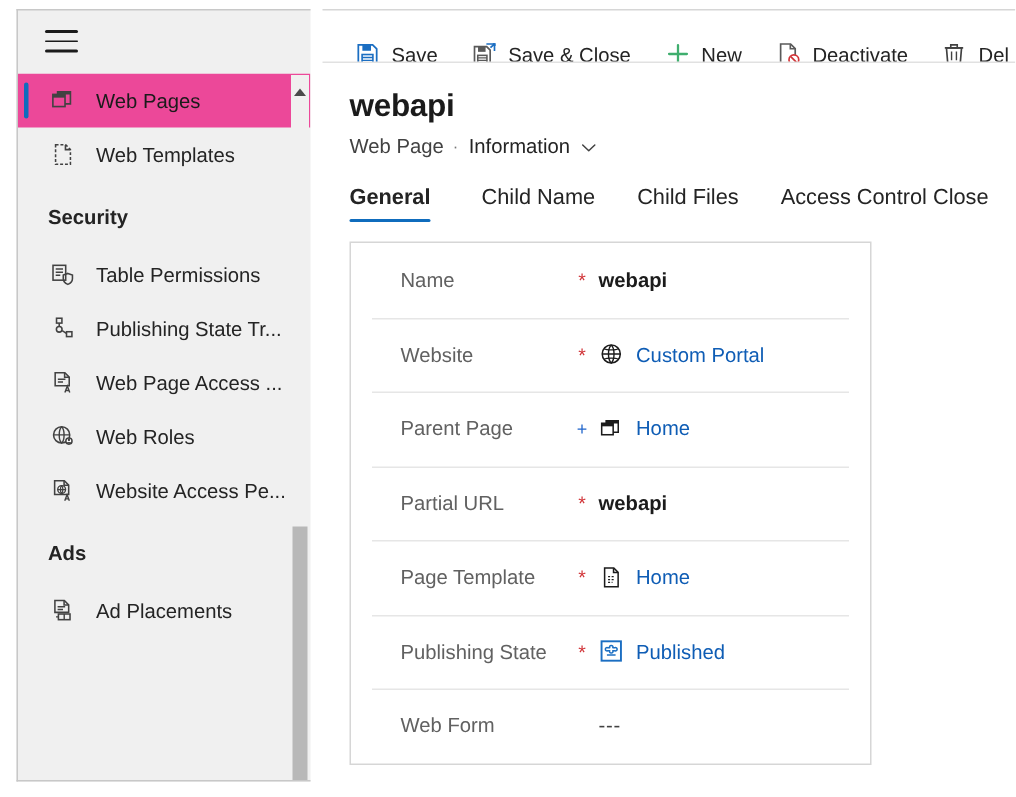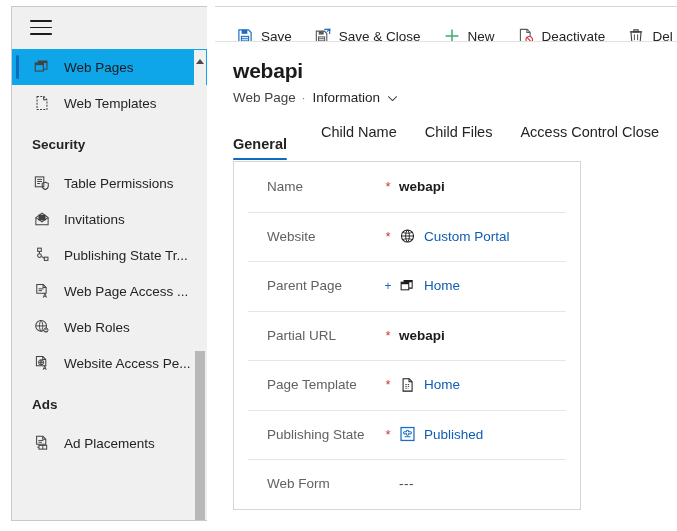--- a/index.html
+++ b/index.html
@@ -73,21 +73,21 @@
     position: relative;
     height: 36px;
     display: flex;
     align-items: center;
     padding-left: 20px;
     box-sizing: border-box;
     cursor: pointer;
     color: #242424;
   }
   .nav-item.selected {
-    background: #0ea5e9;
+    background: #ec4899;
     font-weight: 600;
   }
   .nav-item.selected::before {
     content: "";
     position: absolute;
     left: 4px;
     top: 6px;
     bottom: 6px;
     width: 3px;
     background: #0f6cbd;
@@ -261,21 +261,21 @@
     white-space: nowrap;
   }
   .tab {
     position: relative;
     font-size: 14.5px;
     color: #242424;
     padding: 3px 14px 10px 14px;
     cursor: pointer;
     flex: 0 0 auto;
   }
-  .tab:first-child { padding-left: 0; margin-right: 6px; margin-top: 12px; }
+  .tab:first-child { padding-left: 0; margin-right: 6px; }
   .tab.active { font-weight: 700; }
   .tab.active::after {
     content: "";
     position: absolute;
     left: 0;
     right: 14px;
     bottom: 2px;
     height: 2.5px;
     background: #0f6cbd;
     border-radius: 2px;
@@ -393,30 +393,20 @@
         <div class="nav-group">Security</div>
         <div class="nav-item">
           <span class="nav-ico">
             <svg width="18" height="18" viewBox="0 0 20 20" aria-hidden="true">
               <rect x="2.6" y="3.2" width="9.4" height="11" fill="none" stroke="#424242" stroke-width="1.15"></rect>
               <path d="M4.6 6 H10 M4.6 8.3 H10 M4.6 10.6 H8" stroke="#424242" stroke-width="1.1"></path>
               <path d="M13.6 9.2 L17 10.4 V13.2 C17 15.3 15.4 16.6 13.6 17.3 C11.8 16.6 10.2 15.3 10.2 13.2 V10.4 Z" fill="none" stroke="#424242" stroke-width="1.15"></path>
             </svg>
           </span>
           <span class="nav-label">Table  Permissions</span>
-        </div>
-        <div class="nav-item">
-          <span class="nav-ico">
-            <svg width="18" height="18" viewBox="0 0 20 20" aria-hidden="true">
-              <path d="M3.2 8.4 L10 3.4 L16.8 8.4 V16.4 H3.2 Z" fill="none" stroke="#424242" stroke-width="1.15"></path>
-              <rect x="6" y="5.2" width="8" height="6.4" fill="#424242"></rect>
-              <path d="M3.2 8.4 L10 13.2 L16.8 8.4" fill="none" stroke="#424242" stroke-width="1.15"></path>
-            </svg>
-          </span>
-          <span class="nav-label">Invitations</span>
         </div>
         <div class="nav-item">
           <span class="nav-ico">
             <svg width="18" height="18" viewBox="0 0 20 20" aria-hidden="true">
               <rect x="5.2" y="2.4" width="4" height="3.6" fill="none" stroke="#424242" stroke-width="1.15"></rect>
               <circle cx="7.2" cy="10.6" r="2.1" fill="none" stroke="#424242" stroke-width="1.15"></circle>
               <rect x="12.6" y="12.4" width="4" height="3.6" fill="none" stroke="#424242" stroke-width="1.15"></rect>
               <path d="M7.2 6 V8.5 M9.4 11.6 L12.5 13.6" stroke="#424242" stroke-width="1.15"></path>
             </svg>
           </span>

